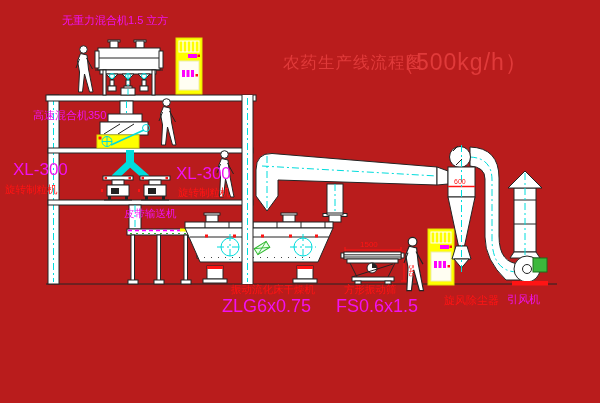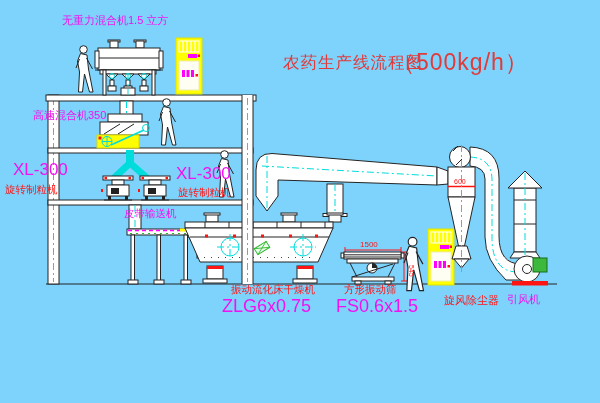--- a/index.html
+++ b/index.html
@@ -1,16 +1,16 @@
 <!DOCTYPE html>
 <html><head>
 <meta charset="utf-8">
 <style>
   html,body{margin:0;padding:0;background:#ffffff;}
-  .canvas{position:relative;width:600px;height:403px;background:#7dd3fc;overflow:hidden;
+  .canvas{position:relative;width:600px;height:403px;background:#b91c1c;overflow:hidden;
           font-family:"Liberation Sans","DejaVu Sans",sans-serif;}
   svg{display:block;}
   svg text{font-family:"Liberation Sans","DejaVu Sans",sans-serif;}
   .ln {stroke:#242424;stroke-width:1;fill:none;}
   .lnw{stroke:#242424;stroke-width:1;fill:#ffffff;}
   .cy {stroke:#00dcdc;stroke-width:1;fill:none;stroke-dasharray:7 3 2 3;}
   .cysolid{stroke:#00dcdc;fill:none;}
   .t-mg{fill:#f012f0;}
   .t-rd{fill:#ff1414;}
   .t-title{fill:#e03a3a;letter-spacing:1px;}

